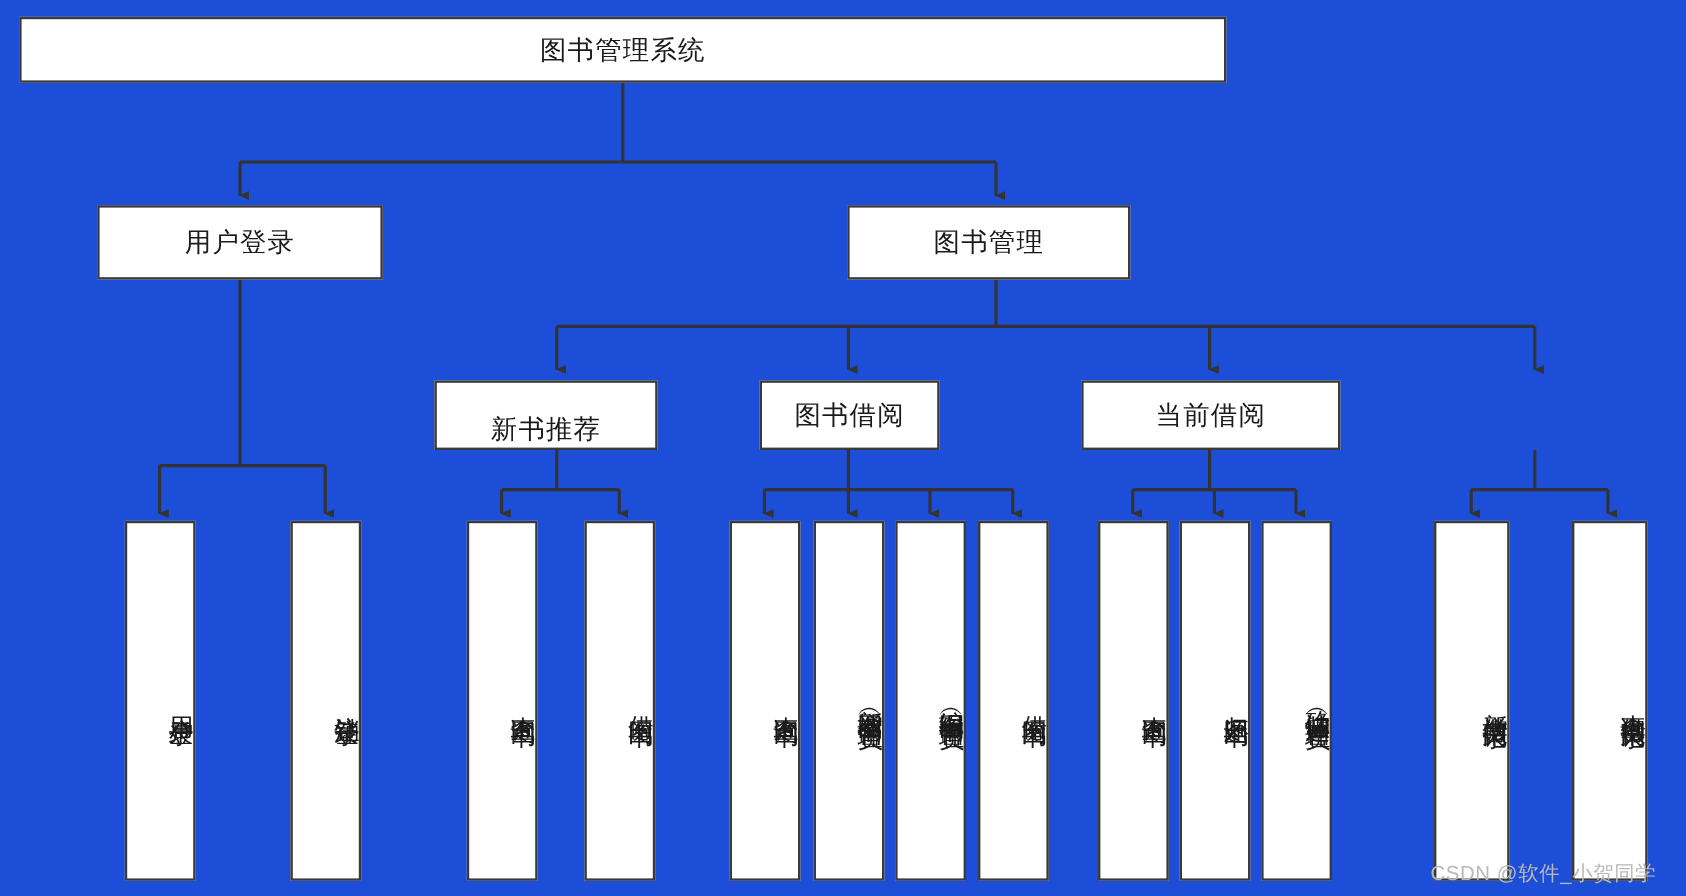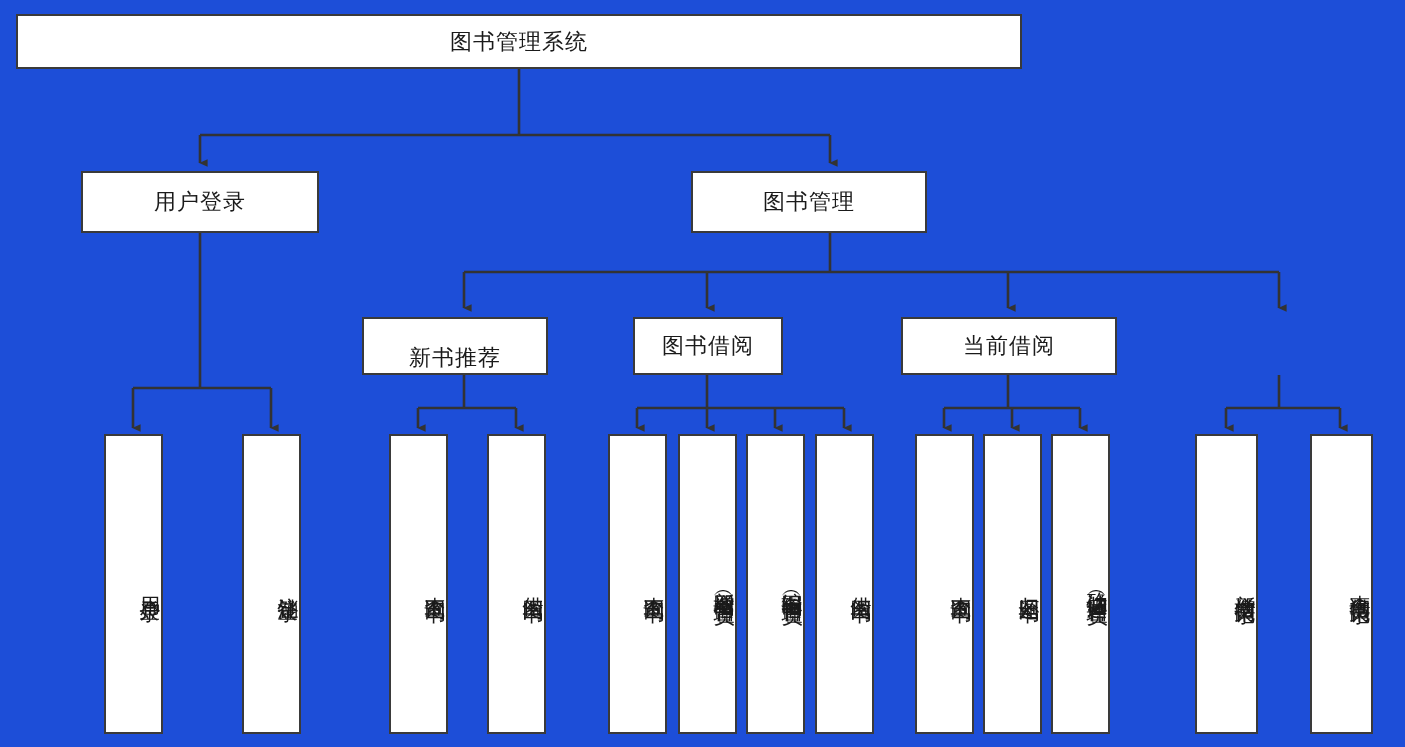--- a/index.html
+++ b/index.html
@@ -119,21 +119,21 @@
     </g>
   </svg>
 
   <div class="node horiz" style="left:16px; top:14px; width:1006px; height:55px;">
     <span>图书管理系统</span>
   </div>
 
   <div class="node horiz" style="left:81px; top:171px; width:238px; height:62px;">
     <span>用户登录</span>
   </div>
-  <div class="node horiz" style="left:691px; top:171px; width:236px; height:62px;">
+  <div class="node horiz" style="left:706px; top:171px; width:236px; height:62px;">
     <span>图书管理</span>
   </div>
 
   <div class="node horiz" style="left:362px; top:317px; width:186px; height:58px;align-items:flex-end;">
     <span>新书推荐</span>
   </div>
   <div class="node horiz" style="left:633px; top:317px; width:150px; height:58px;">
     <span>图书借阅</span>
   </div>
   <div class="node horiz" style="left:901px; top:317px; width:216px; height:58px;">
@@ -177,14 +177,15 @@
     <span class="vtext">确认归还（管理员）</span>
   </div>
 
   <div class="node vert" style="left:1195px; top:434px; width:63px; height:300px;">
     <span class="vtext">新增借阅记录</span>
   </div>
   <div class="node vert" style="left:1310px; top:434px; width:63px; height:300px;">
     <span class="vtext">查询借阅记录</span>
   </div>
 
+  <div class="watermark" style="left:1192px; top:716px;">CSDN @软件_小贺同学</div>
 
 </div>
 
 </body></html>

